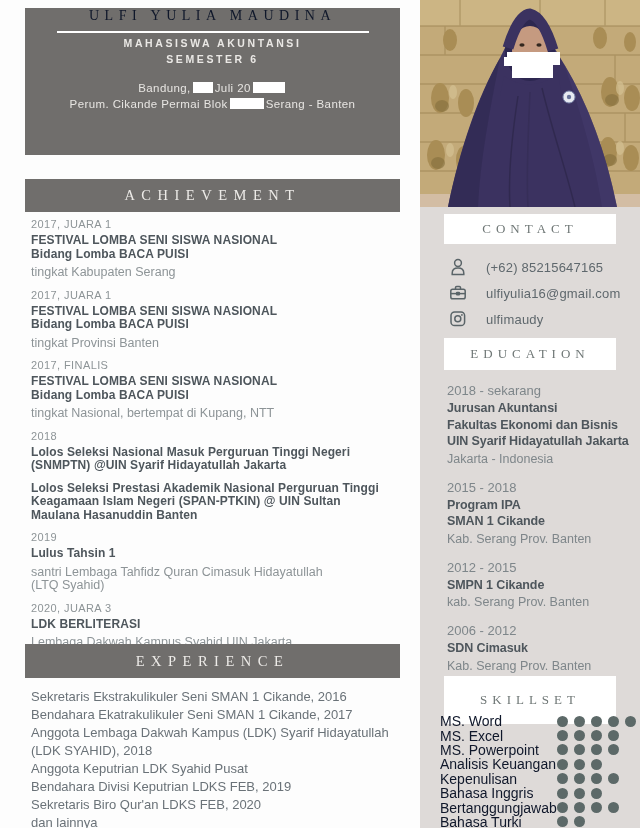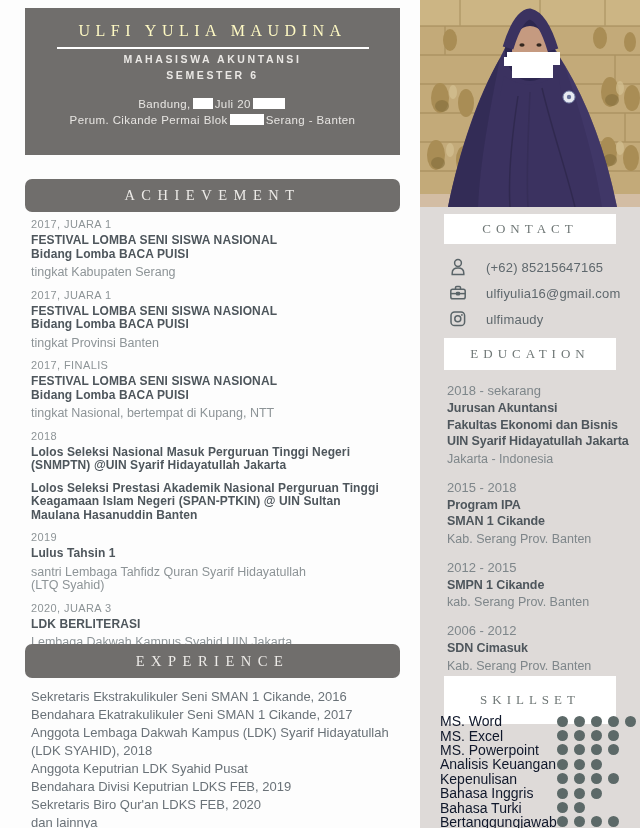--- a/index.html
+++ b/index.html
@@ -13,35 +13,35 @@
   .serif { font-family:"Liberation Serif", serif; }
 
   
   .left-col { position:absolute; left:0; top:0; width:420px; height:828px; background:#fdfdfd; }
 
   .head-box {
     position:absolute; left:25px; top:8px; width:375px; height:147px;
     background:var(--bar-gray,#706e6c); text-align:center; color:#f3f1ef;
   }
   .head-name {
-    padding-top:14px; font-size:16px; font-weight:400;
-    letter-spacing:5.5px; color:#fef9c3; white-space:nowrap;
+    font-size:14px; font-weight:400;
+    letter-spacing:5.5px; color:#0f172a; white-space:nowrap;
   }
   .head-rule { width:312px; height:2px; background:#ffffff; margin:7px auto 0; }
   .head-sub { margin-top:4px; font-size:10.5px; font-weight:bold; letter-spacing:2.6px; color:#eae8e5; }
   .head-sub2 { margin-top:4px; }
   .head-addr { margin-top:15px; font-size:11.5px; line-height:16px; color:#e7e5e2; letter-spacing:0.4px; }
   .redact { display:inline-block; background:#ffffff; height:11px; vertical-align:-1px; margin:0 2px; }
   .redact.w20 { width:20px; } .redact.w32 { width:32px; } .redact.w34 { width:34px; }
 
   .section-bar {
     position:absolute; left:25px; width:375px; height:33px;
     background:var(--bar-gray,#706e6c); color:#edebe8;
     display:flex; align-items:center; justify-content:center;
-    font-size:14.5px; letter-spacing:6.5px; font-family:"Liberation Serif", serif;border-radius:7px;
+    font-size:14.5px; letter-spacing:6.5px; font-family:"Liberation Serif", serif;
   }
   .bar-achievement { top:179px; }
   .bar-experience  { top:644px; height:34px; }
 
   .ach-list { position:absolute; left:31px; top:218px; width:370px; }
   .ach-item { margin-bottom:9px; }
   .ach-year { font-size:11px; color:#8d9497; letter-spacing:0.4px; margin-bottom:4px; }
   .ach-bold { font-size:12px; font-weight:bold; color:#4e565c; line-height:13.5px; white-space:pre; margin-bottom:5px; letter-spacing:0.1px; }
   .ach-bold2 { margin-top:9px; }
   .ach-plain { font-size:12.5px; color:#8d9497; line-height:13.5px; white-space:pre; }
@@ -133,21 +133,21 @@
         <div class="ach-bold ach-bold2">Lolos Seleksi Prestasi Akademik Nasional Perguruan Tinggi
 Keagamaan Islam Negeri (SPAN-PTKIN) @ UIN Sultan
 Maulana Hasanuddin Banten</div>
 
       </div>
 
       <div class="ach-item">
         <div class="ach-year">2019</div>
         <div class="ach-bold">Lulus Tahsin 1</div>
 
-        <div class="ach-plain">santri Lembaga Tahfidz Quran Syarif Hidayatullah
+        <div class="ach-plain">santri Lembaga Tahfidz Quran Cimasuk Hidayatullah
 (LTQ Syahid)</div>
       </div>
 
       <div class="ach-item">
         <div class="ach-year">2020, JUARA 3</div>
         <div class="ach-bold">LDK BERLITERASI</div>
 
         <div class="ach-plain">Lembaga Dakwah Kampus Syahid UIN Jakarta</div>
       </div>
 
@@ -378,32 +378,32 @@
       <div class="skill-row">
         <div class="skill-label">Bahasa Inggris</div>
         <div class="skill-dots">
           <span class="dot"></span>
           <span class="dot"></span>
           <span class="dot"></span>
         </div>
       </div>
 
       <div class="skill-row">
+        <div class="skill-label">Bertanggungjawab</div>
+        <div class="skill-dots">
+          <span class="dot"></span>
+          <span class="dot"></span>
+          <span class="dot"></span>
+          <span class="dot"></span>
+        </div>
+      </div>
+
+      <div class="skill-row">
         <div class="skill-label">Bahasa Turki</div>
         <div class="skill-dots">
           <span class="dot"></span>
           <span class="dot"></span>
         </div>
       </div>
 
-      <div class="skill-row">
-        <div class="skill-label">Bertanggungjawab</div>
-        <div class="skill-dots">
-          <span class="dot"></span>
-          <span class="dot"></span>
-          <span class="dot"></span>
-          <span class="dot"></span>
-        </div>
-      </div>
-
   </div>
 
 </div>
 
 </body></html>

